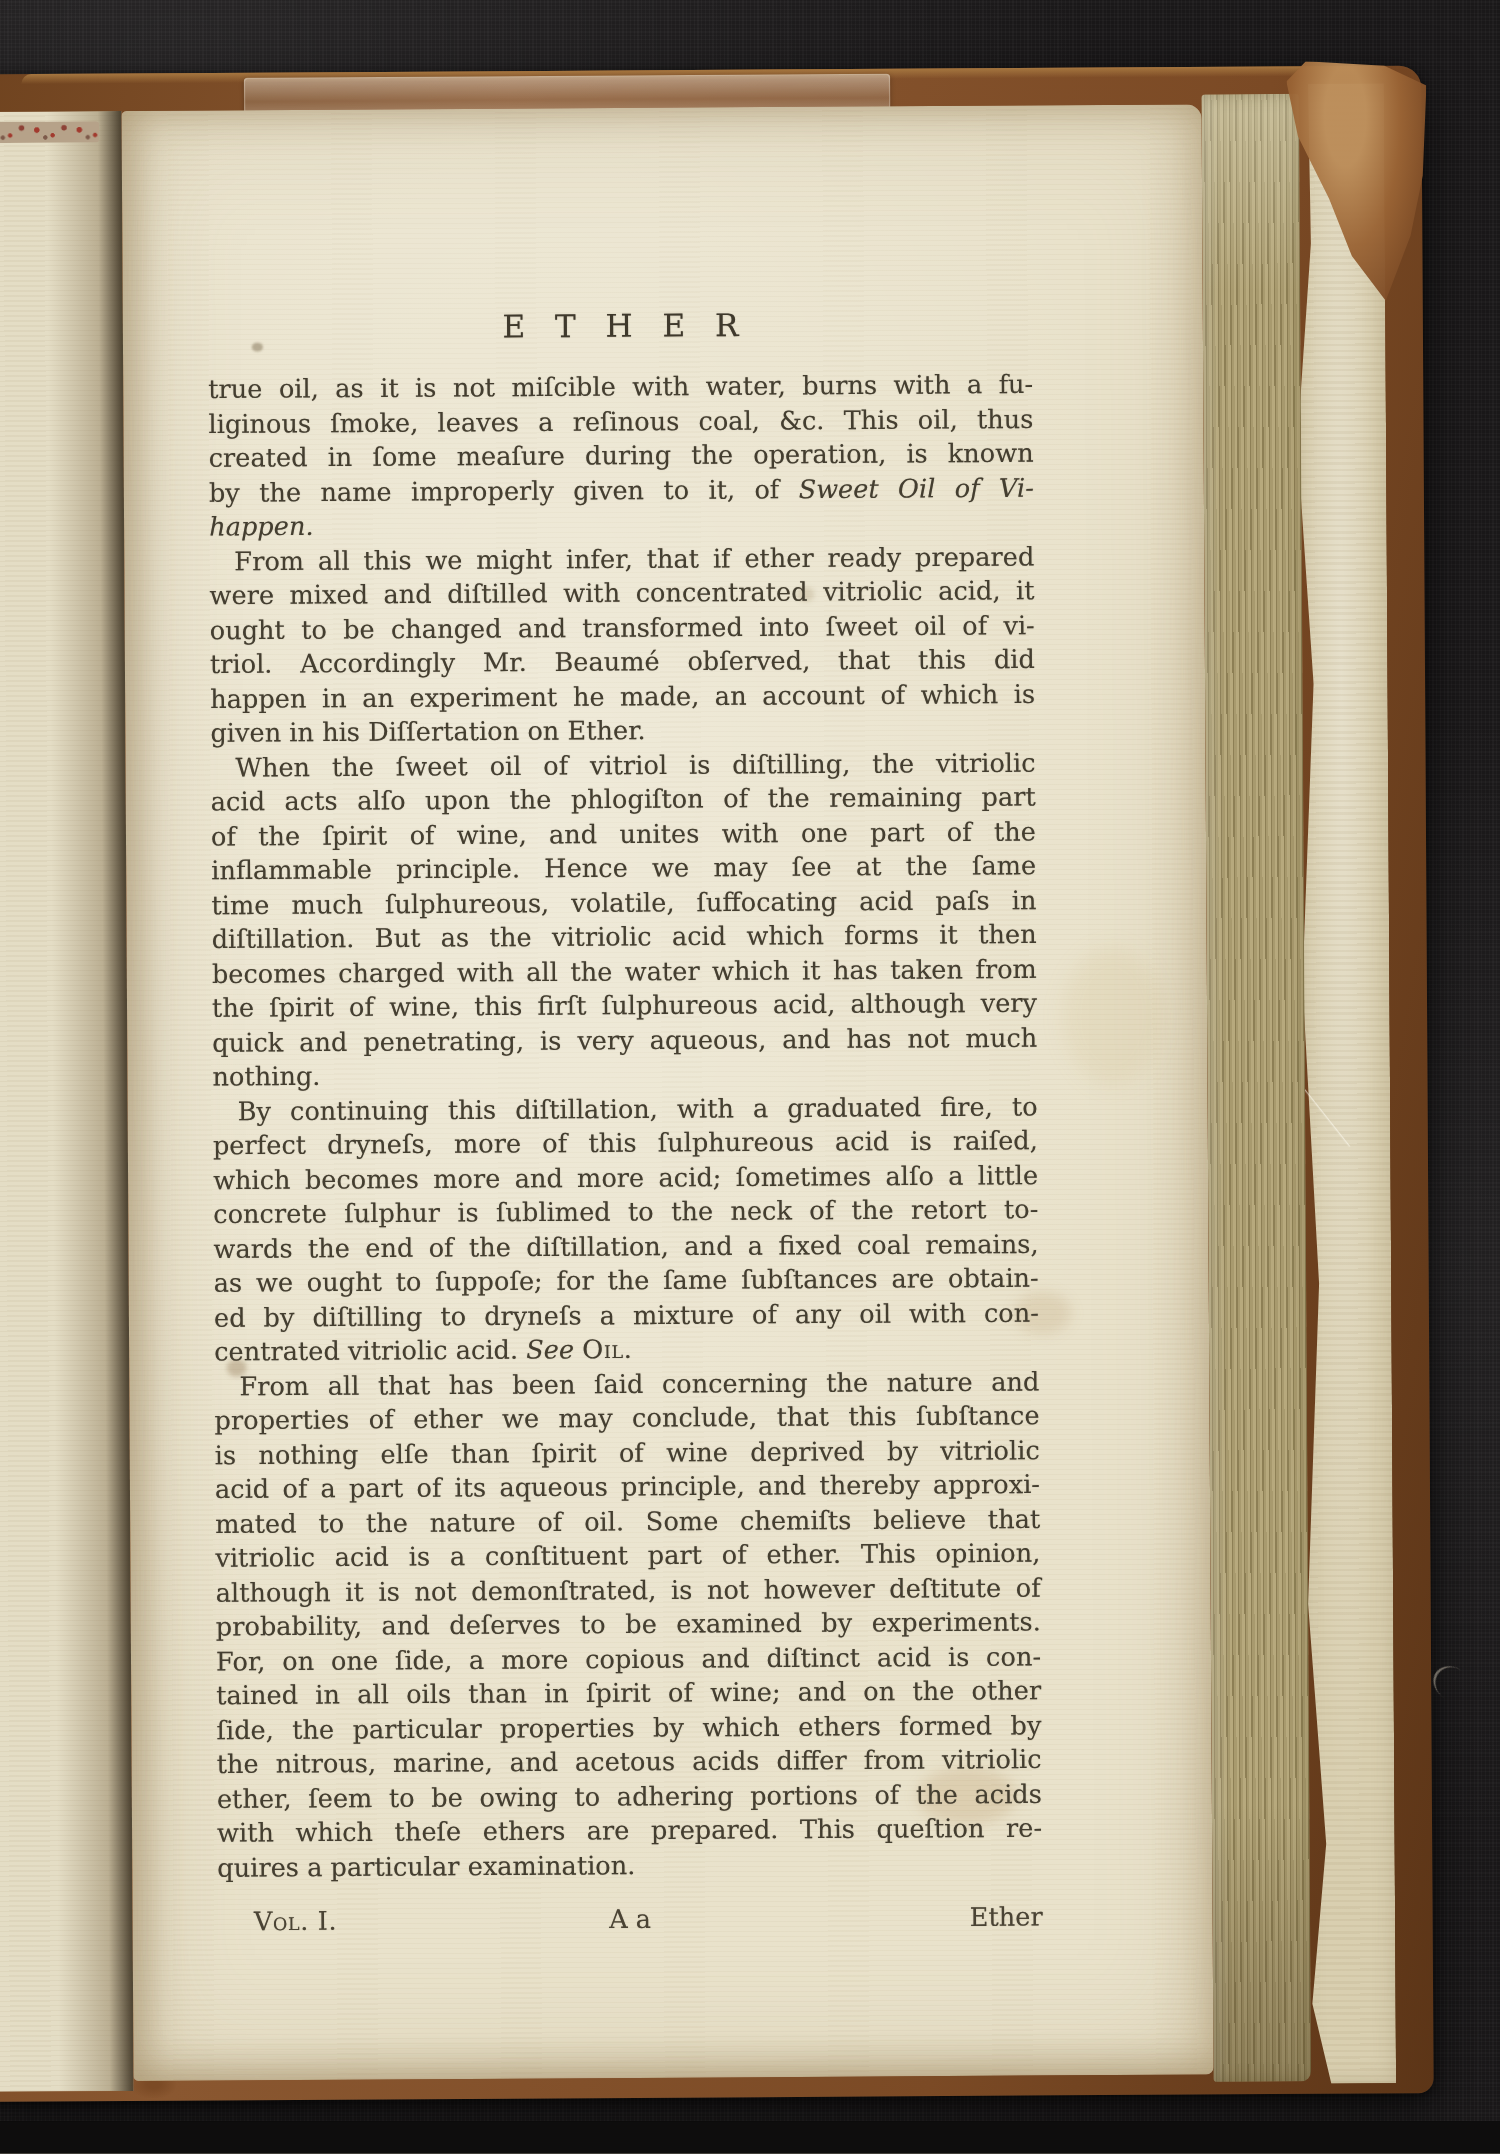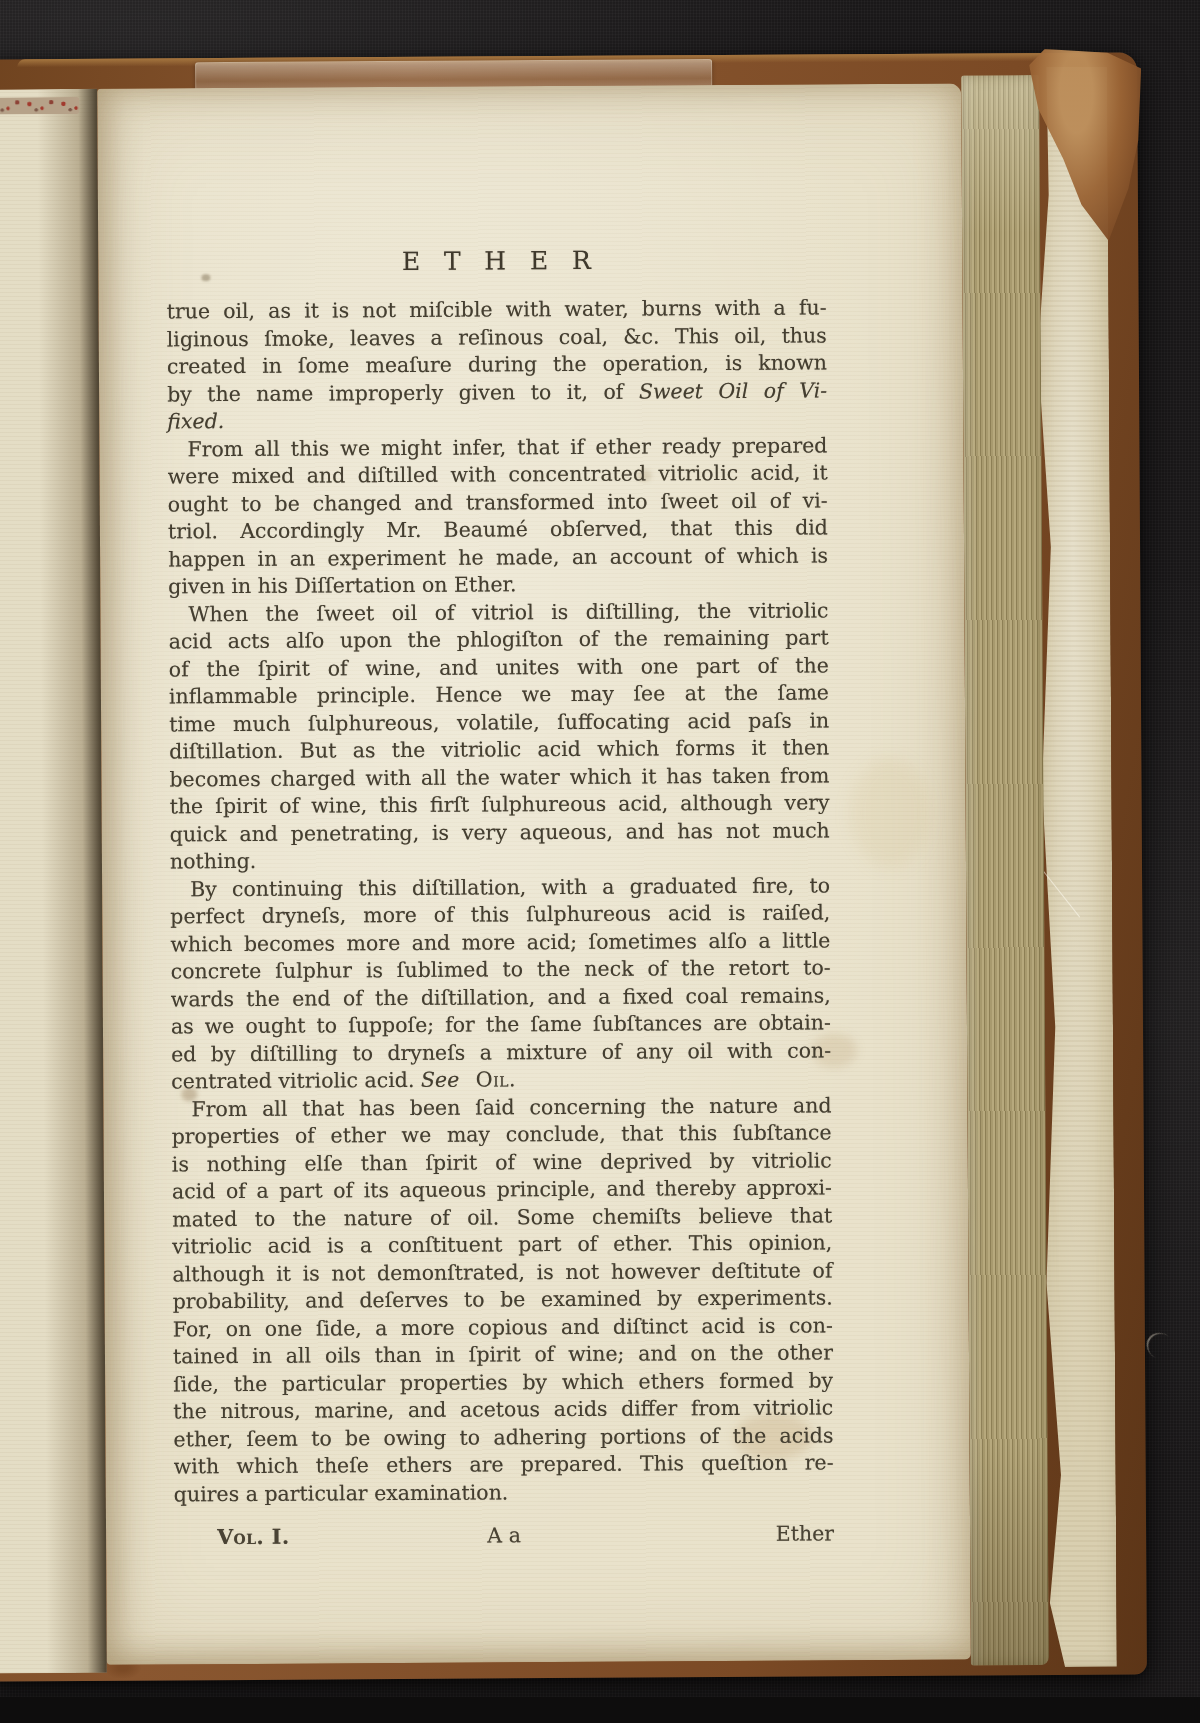--- a/index.html
+++ b/index.html
@@ -117,26 +117,26 @@
   }
   .body-text{
     position:absolute;left:68px;top:210px;width:660px;
     font-size:20.5px;line-height:27.5px;
     color:#443e30;text-shadow:0 0 .7px rgba(68,62,48,.5);
   }
   .tl{text-align:justify;text-align-last:justify;height:27.5px;}
   .tl.end{text-align-last:left;}
   .tl.ind{padding-left:20px;}
   .it{font-style:italic;}
-  .sc{font-variant:small-caps;letter-spacing:.5px;margin-left:10px;}
+  .sc{font-variant:small-caps;letter-spacing:.5px;}
   .page-footer{
     position:absolute;left:68px;top:1437px;width:660px;height:30px;
     font-size:20.5px;color:#4a4334;text-shadow:0 0 .7px rgba(74,67,52,.5);
   }
-  .foot-vol{position:absolute;left:43px;font-variant:small-caps;letter-spacing:.5px;font-weight:bold;}
+  .foot-vol{position:absolute;left:29px;font-variant:small-caps;letter-spacing:.5px;}
   .foot-sig{position:absolute;left:50%;transform:translateX(-50%);}
   .foot-catch{position:absolute;right:0;}
 
   .stain{position:absolute;border-radius:50%;}
 </style>
 </head>
 <body>
 
 <div class="canvas">
   <div class="book">
@@ -160,21 +160,21 @@
       <div class="stain" style="left:748px;top:674px;width:80px;height:110px;background:rgba(185,155,85,.10);filter:blur(8px);"></div>
       <div class="stain" style="left:103px;top:186px;width:9px;height:7px;background:rgba(80,60,30,.35);filter:blur(1px);"></div>
 
       <div class="print">
         <div class="page-title">ETHER</div>
         <div class="body-text">
             <div class="tl"><span>true oil, as it is not miſcible with water, burns with a fu-</span></div>
             <div class="tl"><span>liginous ſmoke, leaves a reſinous coal, &amp;c. This oil, thus</span></div>
             <div class="tl"><span>created in ſome meaſure during the operation, is known</span></div>
             <div class="tl"><span>by the name improperly given to it, of </span><span class="it">Sweet Oil of Vi-</span></div>
-            <div class="tl end"><span class="it">fixed.</span></div>
+            <div class="tl end"><span class="it">happen.</span></div>
             <div class="tl ind"><span>From all this we might infer, that if ether ready prepared</span></div>
             <div class="tl"><span>were mixed and diſtilled with concentrated vitriolic acid, it</span></div>
             <div class="tl"><span>ought to be changed and transformed into ſweet oil of vi-</span></div>
             <div class="tl"><span>triol. Accordingly Mr. Beaumé obſerved, that this did</span></div>
             <div class="tl"><span>happen in an experiment he made, an account of which is</span></div>
             <div class="tl end"><span>given in his Diſſertation on Ether.</span></div>
             <div class="tl ind"><span>When the ſweet oil of vitriol is diſtilling, the vitriolic</span></div>
             <div class="tl"><span>acid acts alſo upon the phlogiſton of the remaining part</span></div>
             <div class="tl"><span>of the ſpirit of wine, and unites with one part of the</span></div>
             <div class="tl"><span>inflammable principle. Hence we may ſee at the ſame</span></div>

